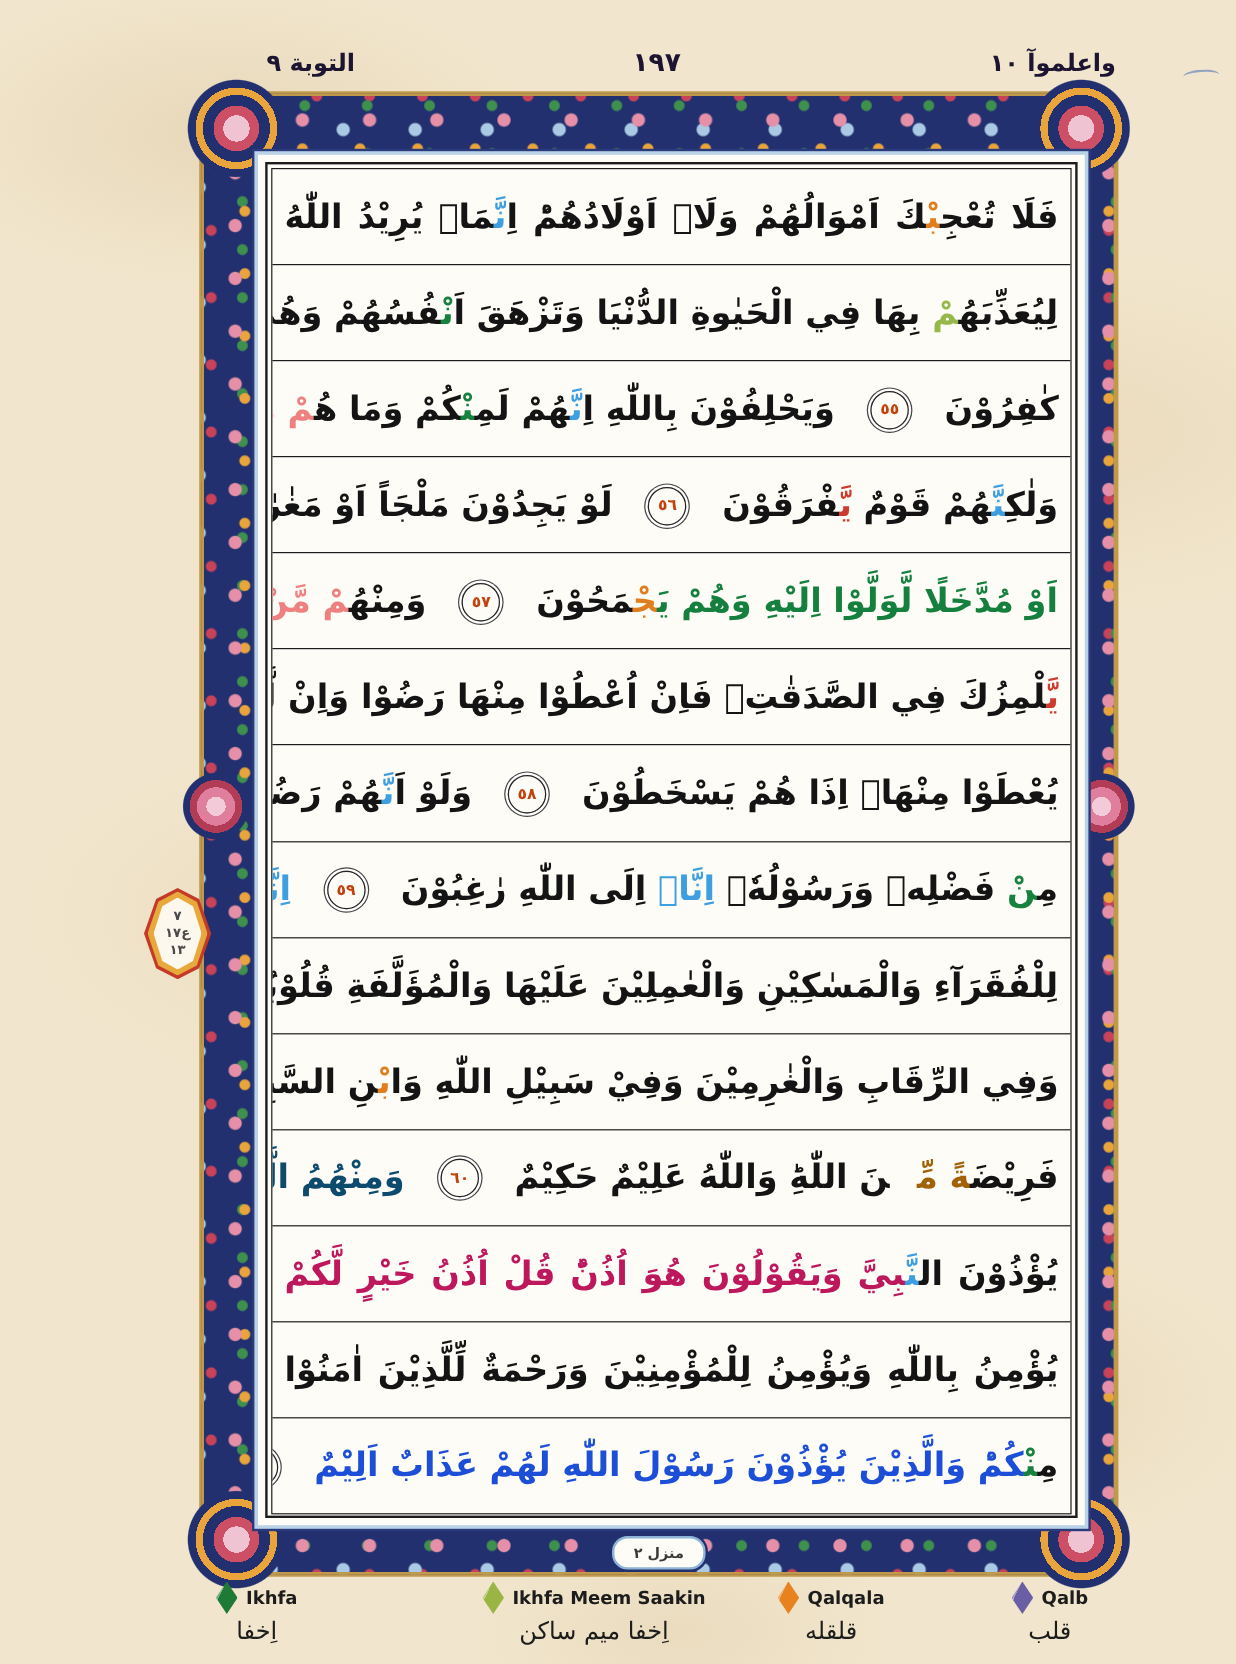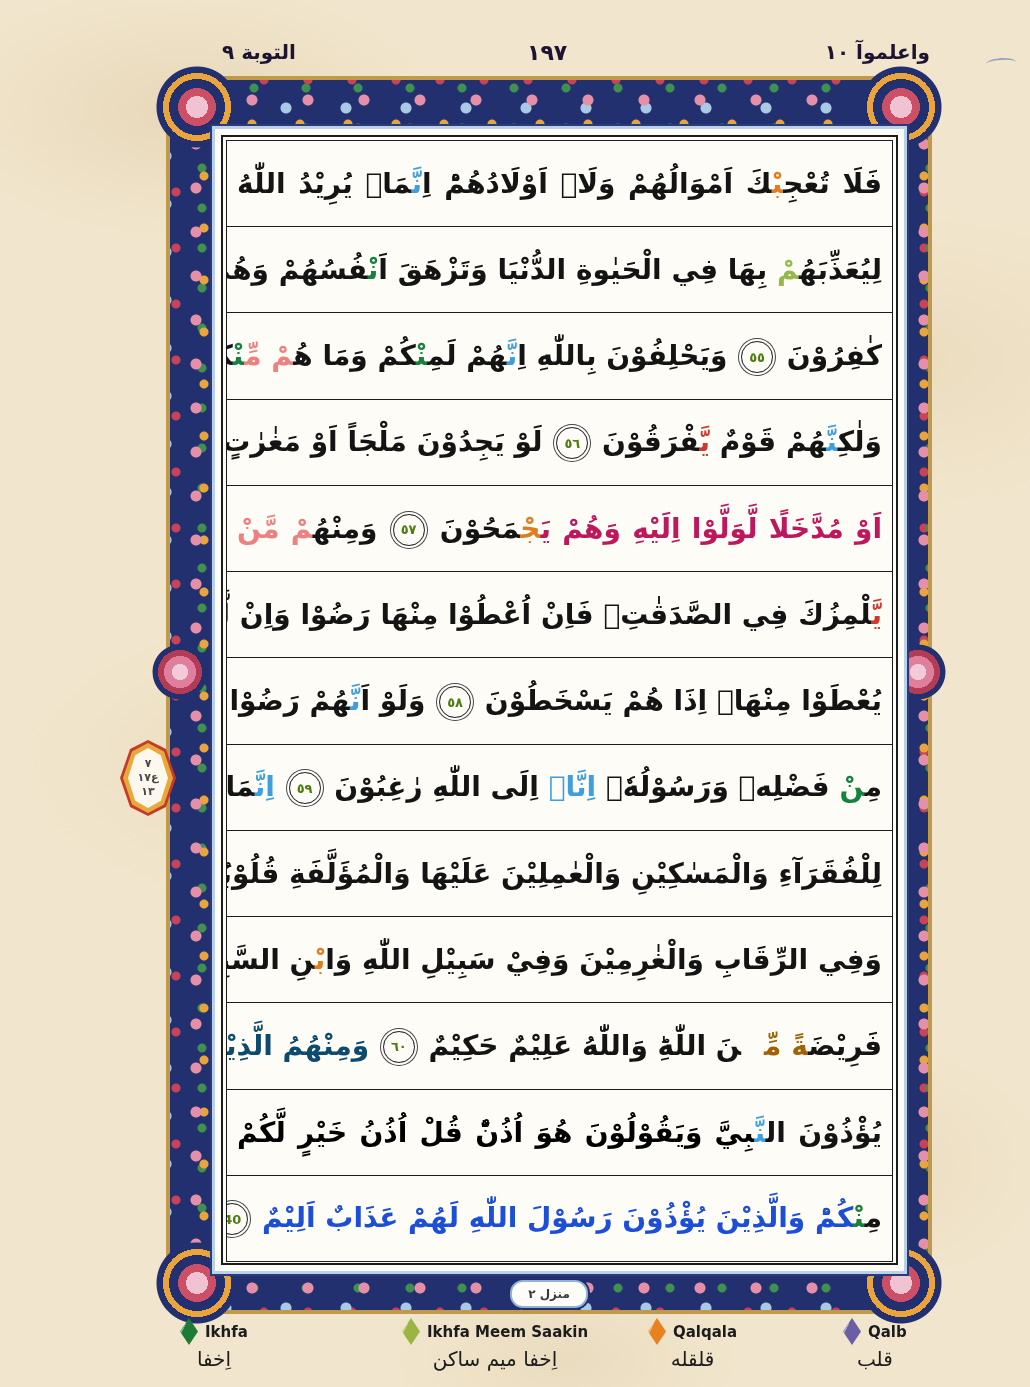--- a/index.html
+++ b/index.html
@@ -41,23 +41,23 @@
   .inner-white{position:absolute;left:47px;top:51px;right:26px;bottom:41px;background:#fdfcf6;
     box-shadow:0 0 0 3px #b9d2e8, 0 0 0 5px #2a3a7a;}
   .text-block{position:absolute;inset:6px;border:2px solid #1c1c1c;padding:3px;}
   .rows{height:100%;border:1px solid #1c1c1c;display:flex;flex-direction:column;direction:rtl;}
   .row{flex:1;border-bottom:1px solid #1c1c1c;display:flex;align-items:center;overflow:hidden;}
   .row:last-child{border-bottom:none;}
   .line-text{width:100%;padding:0 10px;direction:rtl;unicode-bidi:plaintext;
     text-align:justify;text-align-last:justify;-moz-text-align-last:justify;
     font-size:28px;font-weight:bold;color:#141414;white-space:nowrap;}
   .aya{display:inline-flex;align-items:center;justify-content:center;vertical-align:middle;
-    width:30px;height:30px;border-radius:50%;border:1.5px solid #222;margin:0 4px;
+    width:30px;height:30px;border-radius:50%;border:1.5px solid #222;margin:0 20px;
     box-shadow:0 0 0 2px #fff, 0 0 0 3px #444;
-    font-size:13px;font-weight:bold;color:#4d7c0f;line-height:1;}
+    font-size:13px;font-weight:bold;color:#c2410c;line-height:1;}
   
   .manzil{position:absolute;left:50%;bottom:4px;transform:translateX(-50%);
     min-width:58px;height:24px;padding:0 8px;background:#fdfcf6;border:2px solid #8fb4d6;
     border-radius:13px;display:flex;align-items:center;justify-content:center;
     font-size:12px;font-weight:bold;color:#3a3a3a;direction:rtl;
     box-shadow:0 0 0 2px #22306f;}
   
   .marker{position:absolute;left:120px;top:740px;width:56px;height:76px;}
   .marker .lz{position:absolute;clip-path:polygon(50% 0%,82% 12%,100% 50%,82% 88%,50% 100%,18% 88%,0% 50%,18% 12%);}
   .lz1{inset:0;background:#c43a28;}
@@ -99,42 +99,45 @@
             <div class="row">
               <div class="line-text"><span style="color: rgb(20, 20, 20);">لِيُعَذِّبَهُ‍</span><span style="color: rgb(150, 184, 74);">‍مْ</span><span style="color: rgb(20, 20, 20);"> بِهَا فِي الْحَيٰوةِ الدُّنْيَا وَتَزْهَقَ اَ</span><span style="color: rgb(23, 129, 62);">نْ‍</span><span style="color: rgb(20, 20, 20);">‍فُسُهُمْ وَهُمْ</span></div>
             </div>
             <div class="row">
               <div class="line-text"><span style="color: rgb(20, 20, 20);">كٰفِرُوْنَ </span><span class="aya">٥٥</span><span style="color: rgb(20, 20, 20);"> وَيَحْلِفُوْنَ بِاللّٰهِ اِ</span><span style="color: rgb(62, 159, 224);">نَّ‍</span><span style="color: rgb(20, 20, 20);">‍هُمْ لَمِ‍</span><span style="color: rgb(23, 129, 62);">‍نْ‍</span><span style="color: rgb(20, 20, 20);">‍كُمْ وَمَا هُ‍</span><span style="color: rgb(239, 128, 128);">‍مْ مِّ‍</span><span style="color: rgb(23, 129, 62);">‍نْ‍</span><span style="color: rgb(20, 20, 20);">‍كُمْ</span></div>
             </div>
             <div class="row">
               <div class="line-text"><span style="color: rgb(20, 20, 20);">وَلٰكِ‍</span><span style="color: rgb(62, 159, 224);">‍نَّ‍</span><span style="color: rgb(20, 20, 20);">‍هُمْ قَوْمٌ </span><span style="color: rgb(205, 58, 46);">يَّ‍</span><span style="color: rgb(20, 20, 20);">‍فْرَقُوْنَ </span><span class="aya">٥٦</span><span style="color: rgb(20, 20, 20);"> لَوْ يَجِدُوْنَ مَلْجَاً اَوْ مَغٰرٰتٍ</span></div>
             </div>
             <div class="row">
-              <div class="line-text"><span style="color: #be185d;">اَوْ مُدَّخَلًا لَّوَلَّوْا اِلَيْهِ وَهُمْ يَ‍</span><span style="color: rgb(224, 125, 30);">‍جْ‍</span><span style="color: rgb(20, 20, 20);">‍مَحُوْنَ </span><span class="aya">٥٧</span><span style="color: rgb(20, 20, 20);"> وَمِنْهُ‍</span><span style="color: rgb(239, 128, 128);">‍مْ مَّنْ</span></div>
+              <div class="line-text"><span style="color: #15803d;">اَوْ مُدَّخَلًا لَّوَلَّوْا اِلَيْهِ وَهُمْ يَ‍</span><span style="color: rgb(224, 125, 30);">‍جْ‍</span><span style="color: rgb(20, 20, 20);">‍مَحُوْنَ </span><span class="aya">٥٧</span><span style="color: rgb(20, 20, 20);"> وَمِنْهُ‍</span><span style="color: rgb(239, 128, 128);">‍مْ مَّنْ</span></div>
             </div>
             <div class="row">
               <div class="line-text"><span style="color: rgb(205, 58, 46);">يَّ‍</span><span style="color: rgb(20, 20, 20);">‍لْمِزُكَ فِي الصَّدَقٰتِۚ فَاِنْ اُعْطُوْا مِنْهَا رَضُوْا وَاِنْ لَّمْ</span></div>
             </div>
             <div class="row">
               <div class="line-text"><span style="color: rgb(20, 20, 20);">يُعْطَوْا مِنْهَاۤ اِذَا هُمْ يَسْخَطُوْنَ </span><span class="aya">٥٨</span><span style="color: rgb(20, 20, 20);"> وَلَوْ اَ</span><span style="color: rgb(62, 159, 224);">نَّ‍</span><span style="color: rgb(20, 20, 20);">‍هُمْ رَضُوْا مَاۤ</span></div>
             </div>
             <div class="row">
               <div class="line-text"><span style="color: rgb(20, 20, 20);">مِ‍</span><span style="color: rgb(23, 129, 62);">‍نْ</span><span style="color: rgb(20, 20, 20);"> فَضْلِهٖ وَرَسُوْلُهٗۤ </span><span style="color: rgb(62, 159, 224);">اِنَّاۤ</span><span style="color: rgb(20, 20, 20);"> اِلَى اللّٰهِ رٰغِبُوْنَ </span><span class="aya">٥٩</span><span style="color: rgb(62, 159, 224);"> اِنَّ‍</span><span style="color: rgb(20, 20, 20);">‍مَا الصَّدَقٰتُ</span></div>
             </div>
             <div class="row">
               <div class="line-text"><span style="color: rgb(20, 20, 20);">لِلْفُقَرَآءِ وَالْمَسٰكِيْنِ وَالْعٰمِلِيْنَ عَلَيْهَا وَالْمُؤَلَّفَةِ قُلُوْبُهُمْ</span></div>
             </div>
             <div class="row">
               <div class="line-text"><span style="color: rgb(20, 20, 20);">وَفِي الرِّقَابِ وَالْغٰرِمِيْنَ وَفِيْ سَبِيْلِ اللّٰهِ وَا</span><span style="color: rgb(224, 125, 30);">بْ‍</span><span style="color: rgb(20, 20, 20);">‍نِ السَّبِيْلِؕ</span></div>
             </div>
             <div class="row">
               <div class="line-text"><span style="color: rgb(20, 20, 20);">فَرِيْضَ‍</span><span style="color: #a16207; margin-left: 23px;">‍ةً مِّ‍</span><span style="color: rgb(20, 20, 20);">‍نَ اللّٰهِؕ وَاللّٰهُ عَلِيْمٌ حَكِيْمٌ </span><span class="aya">٦٠</span><span style="color: #0c4a6e; margin-top: 36px;"> وَمِنْهُمُ الَّذِيْنَ</span></div>
             </div>
             <div class="row">
-              <div class="line-text"><span style="color: rgb(20, 20, 20);">يُؤْذُوْنَ ال‍</span><span style="color: rgb(62, 159, 224);">‍نَّ‍</span><span style="color: #000000;">‍بِيَّ وَيَقُوْلُوْنَ هُوَ اُذُنٌؕ قُلْ اُذُنُ خَيْرٍ لَّكُمْ</span></div>
+              <div class="line-text"><span style="color: rgb(20, 20, 20);">يُؤْذُوْنَ ال‍</span><span style="color: rgb(62, 159, 224);">‍نَّ‍</span><span style="color: #be185d;">‍بِيَّ وَيَقُوْلُوْنَ هُوَ اُذُنٌؕ قُلْ اُذُنُ خَيْرٍ لَّكُمْ</span></div>
+            </div>
+            <div class="row">
+              <div class="line-text"><span style="color: rgb(20, 20, 20);">يُؤْمِنُ بِاللّٰهِ وَيُؤْمِنُ لِلْمُؤْمِنِيْنَ وَرَحْمَةٌ لِّلَّذِيْنَ اٰمَنُوْا</span></div>
             </div>
             <div class="row">
               <div class="line-text"><span style="color: rgb(20, 20, 20);">مِ‍</span><span style="color: rgb(23, 129, 62);">‍نْ‍</span><span style="color: #1d4ed8;">‍كُمْؕ وَالَّذِيْنَ يُؤْذُوْنَ رَسُوْلَ اللّٰهِ لَهُمْ عَذَابٌ اَلِيْمٌ </span><span class="aya">40</span></div>
             </div>
           </div>
       </div>
     </div>
 
     <div class="manzil">
       <span>منزل ٢</span>

